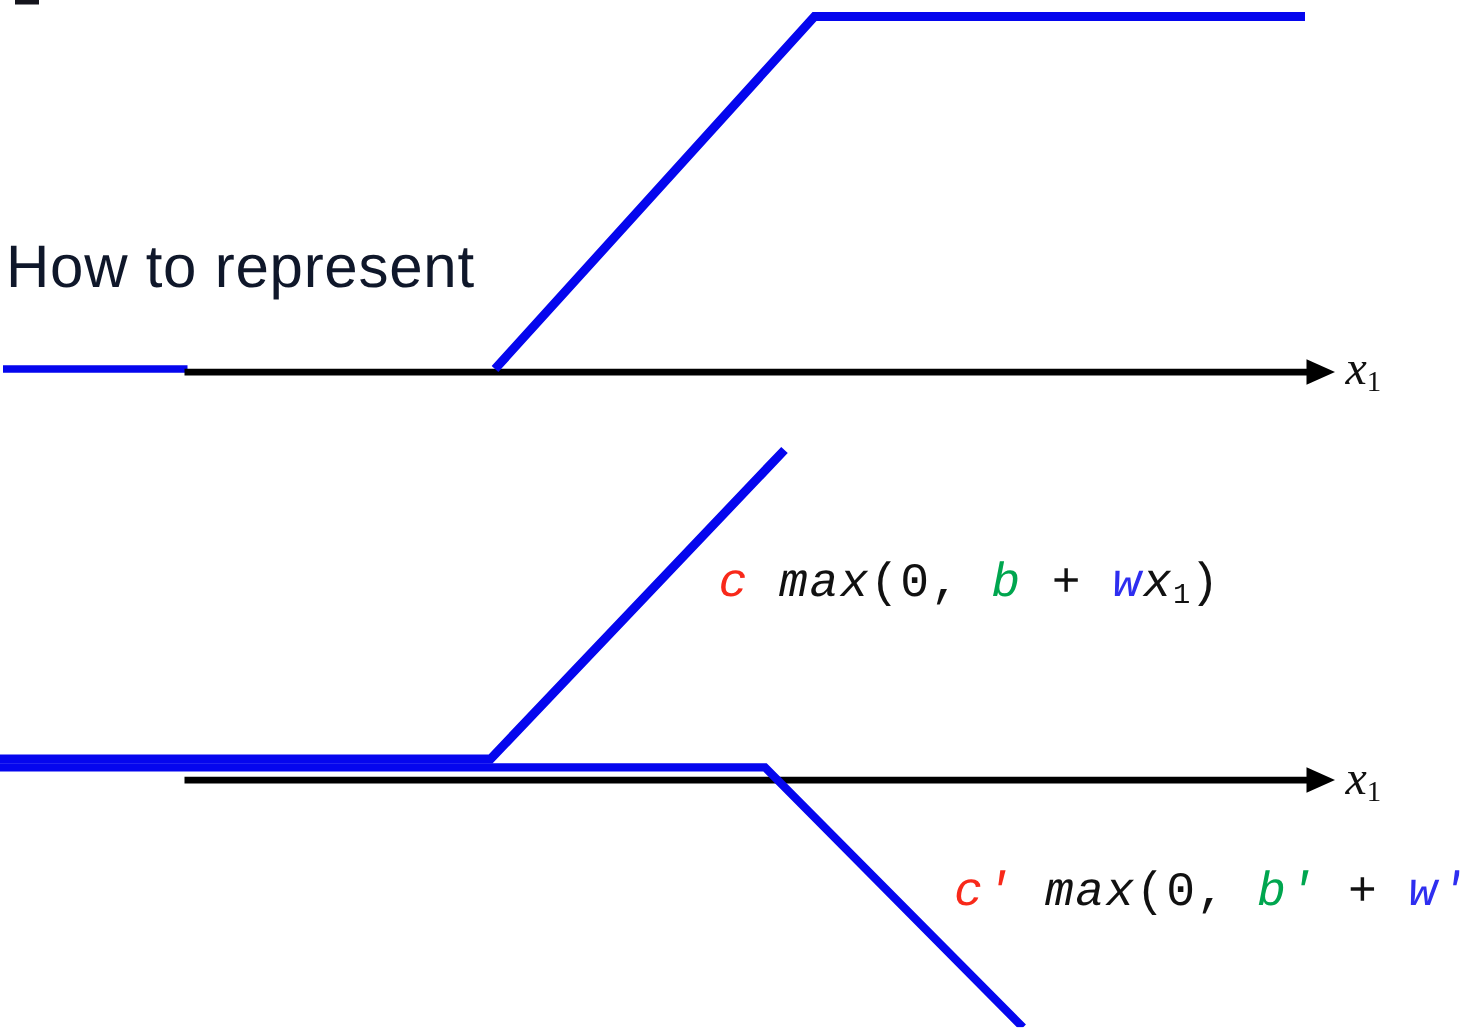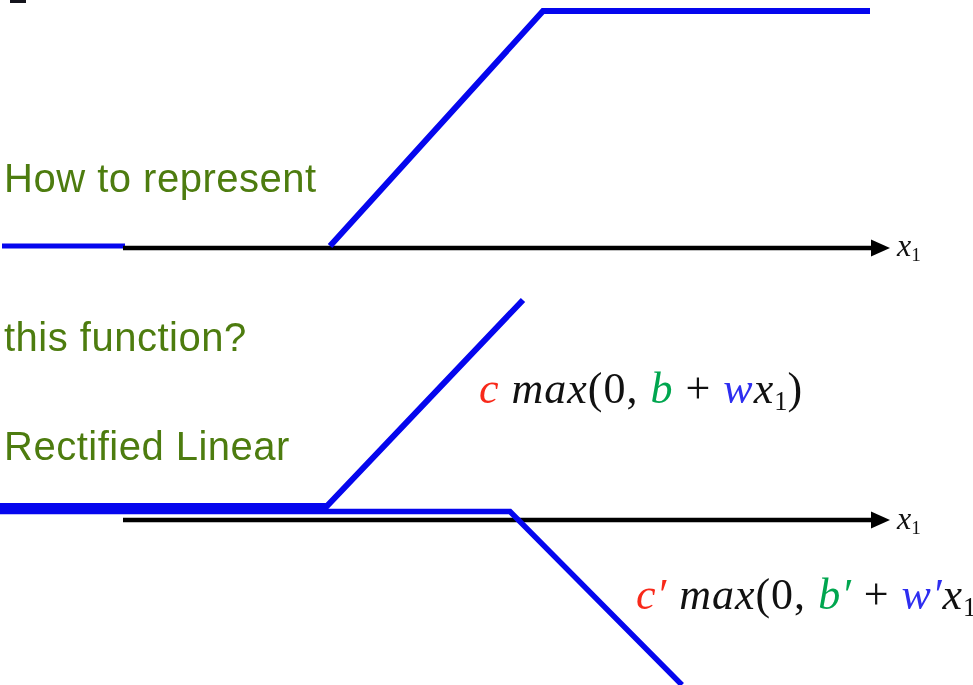--- a/index.html
+++ b/index.html
@@ -11,28 +11,28 @@
     font-family:"Liberation Sans",sans-serif;
   }
   .stray-mark{
     position:absolute;left:10px;top:0;width:16px;height:3px;
     background:#14141c;
   }
   svg.fig{position:absolute;left:0;top:0;width:973px;height:685px;}
   .heading{
     position:absolute;left:4px;
     font-size:40px;line-height:53px;letter-spacing:0.5px;
-    color:#4d7c0f;white-space:pre;
+    color:#0f172a;white-space:pre;
   }
   .heading-top{top:46px;}
   .heading-bottom{top:314px;}
   .math{
     position:absolute;
-    font-family:Liberation Serif, serif;
-    font-size:44px;line-height:46px;
+    font-family:Liberation Mono, monospace;
+    font-size:32px;line-height:46px;
     letter-spacing:1px;white-space:pre;
     color:#111111;
   }
   .formula-1{left:479px;top:366px;}
   .formula-2{left:636px;top:572px;}
   .axis-label{
     position:absolute;
     font-family:"Liberation Serif",serif;
     font-size:32px;line-height:48px;white-space:pre;
     color:#111111;
@@ -55,25 +55,23 @@
       <polyline points="330,246 543,11 870,11" fill="none" stroke="#0506ee" stroke-width="6"></polyline>
       <polyline points="123,520 872,520" fill="none" stroke="#000000" stroke-width="4.5"></polyline>
       <polyline points="0,511.5 510,511.5 682,685" fill="none" stroke="#0506ee" stroke-width="5.5"></polyline>
       <polyline points="0,506 327,506 523,300" fill="none" stroke="#0506ee" stroke-width="6"></polyline>
       <polygon points="890,248 871,239.5 871,256.5" fill="#000000"></polygon>
       <polygon points="890,520 871,511.5 871,528.5" fill="#000000"></polygon>
     </svg>
 
   <div class="heading heading-top">
     <div>How to represent</div>
-    <div>this function?</div>
   </div>
 
   <div class="heading heading-bottom">
-    <div>Rectified Linear</div>
   </div>
 
   <div class="axis-label axis-label-top"><span class="it" style="color: rgb(17, 17, 17);">x</span><span class="msub" style="color: rgb(17, 17, 17);">1</span></div>
 
   <div class="axis-label axis-label-bottom"><span class="it" style="color: rgb(17, 17, 17);">x</span><span class="msub" style="color: rgb(17, 17, 17);">1</span></div>
 
   <div class="math formula-1"><span class="it" style="color: rgb(248, 41, 26);">c </span><span class="it" style="color: rgb(17, 17, 17);">max</span><span style="color: rgb(17, 17, 17);">(0, </span><span class="it" style="color: rgb(0, 166, 79);">b</span><span style="color: rgb(17, 17, 17);"> + </span><span class="it" style="color: rgb(46, 46, 240);">w</span><span class="it" style="color: rgb(17, 17, 17);">x</span><span class="msub" style="color: rgb(17, 17, 17);">1</span><span style="color: rgb(17, 17, 17);">)</span></div>
 
   <div class="math formula-2"><span class="it" style="color: rgb(248, 41, 26);">c′ </span><span class="it" style="color: rgb(17, 17, 17);">max</span><span style="color: rgb(17, 17, 17);">(0, </span><span class="it" style="color: rgb(0, 166, 79);">b′</span><span style="color: rgb(17, 17, 17);"> + </span><span class="it" style="color: rgb(46, 46, 240);">w′</span><span class="it" style="color: rgb(17, 17, 17);">x</span><span class="msub" style="color: rgb(17, 17, 17);">1</span><span style="color: rgb(17, 17, 17);">)</span></div>
 

